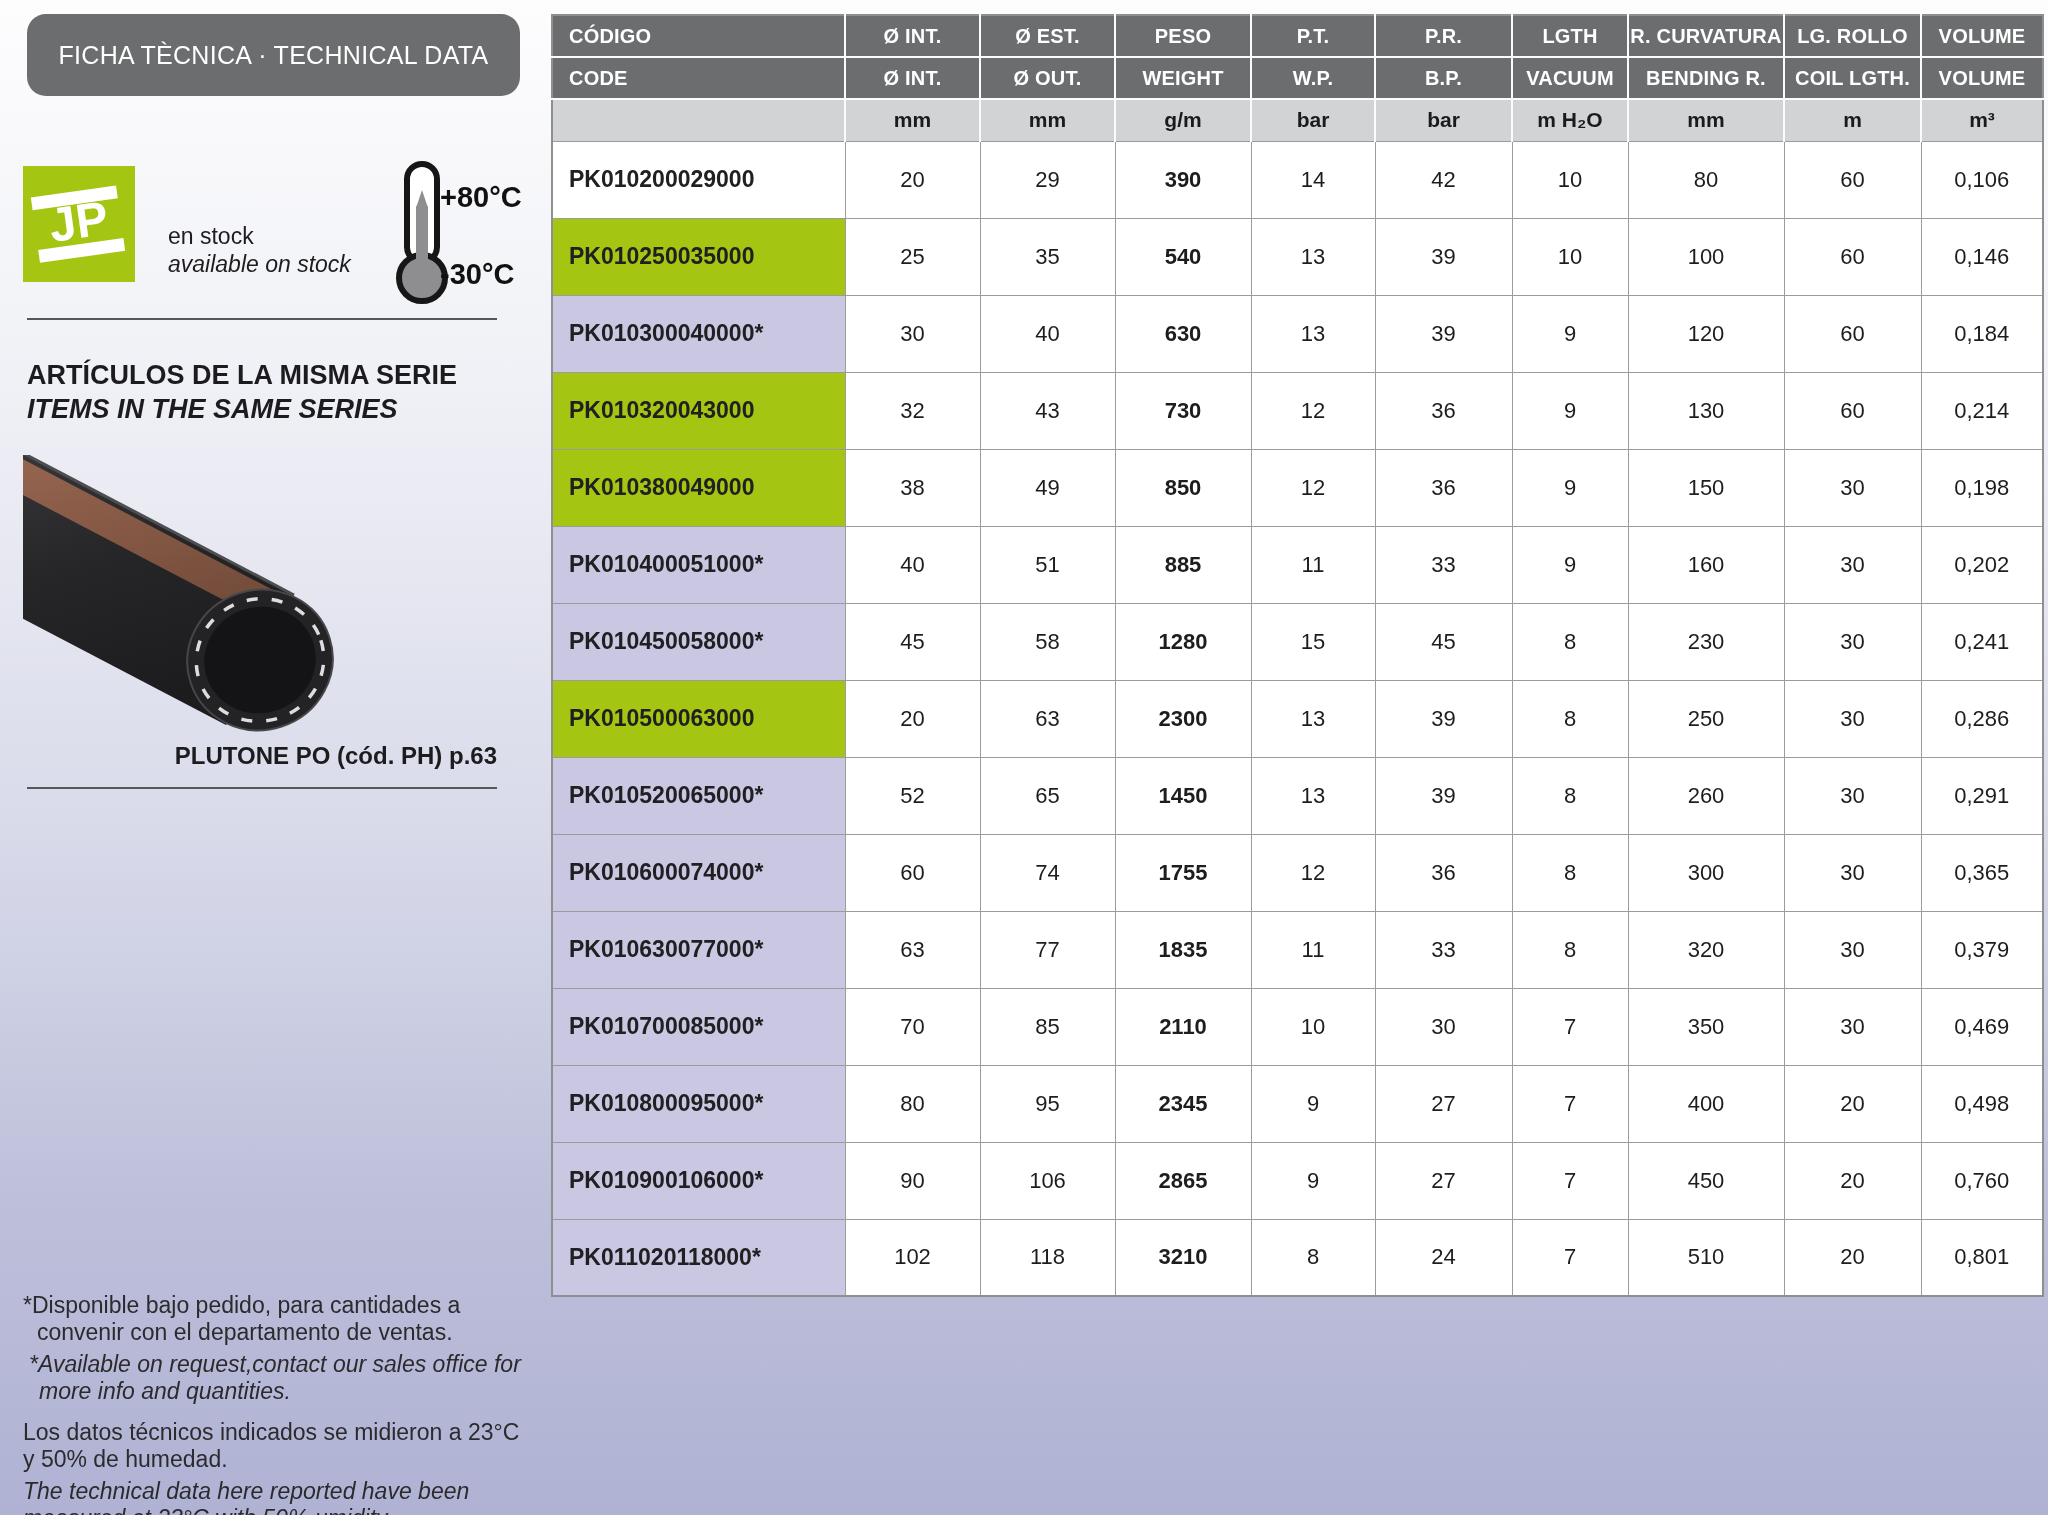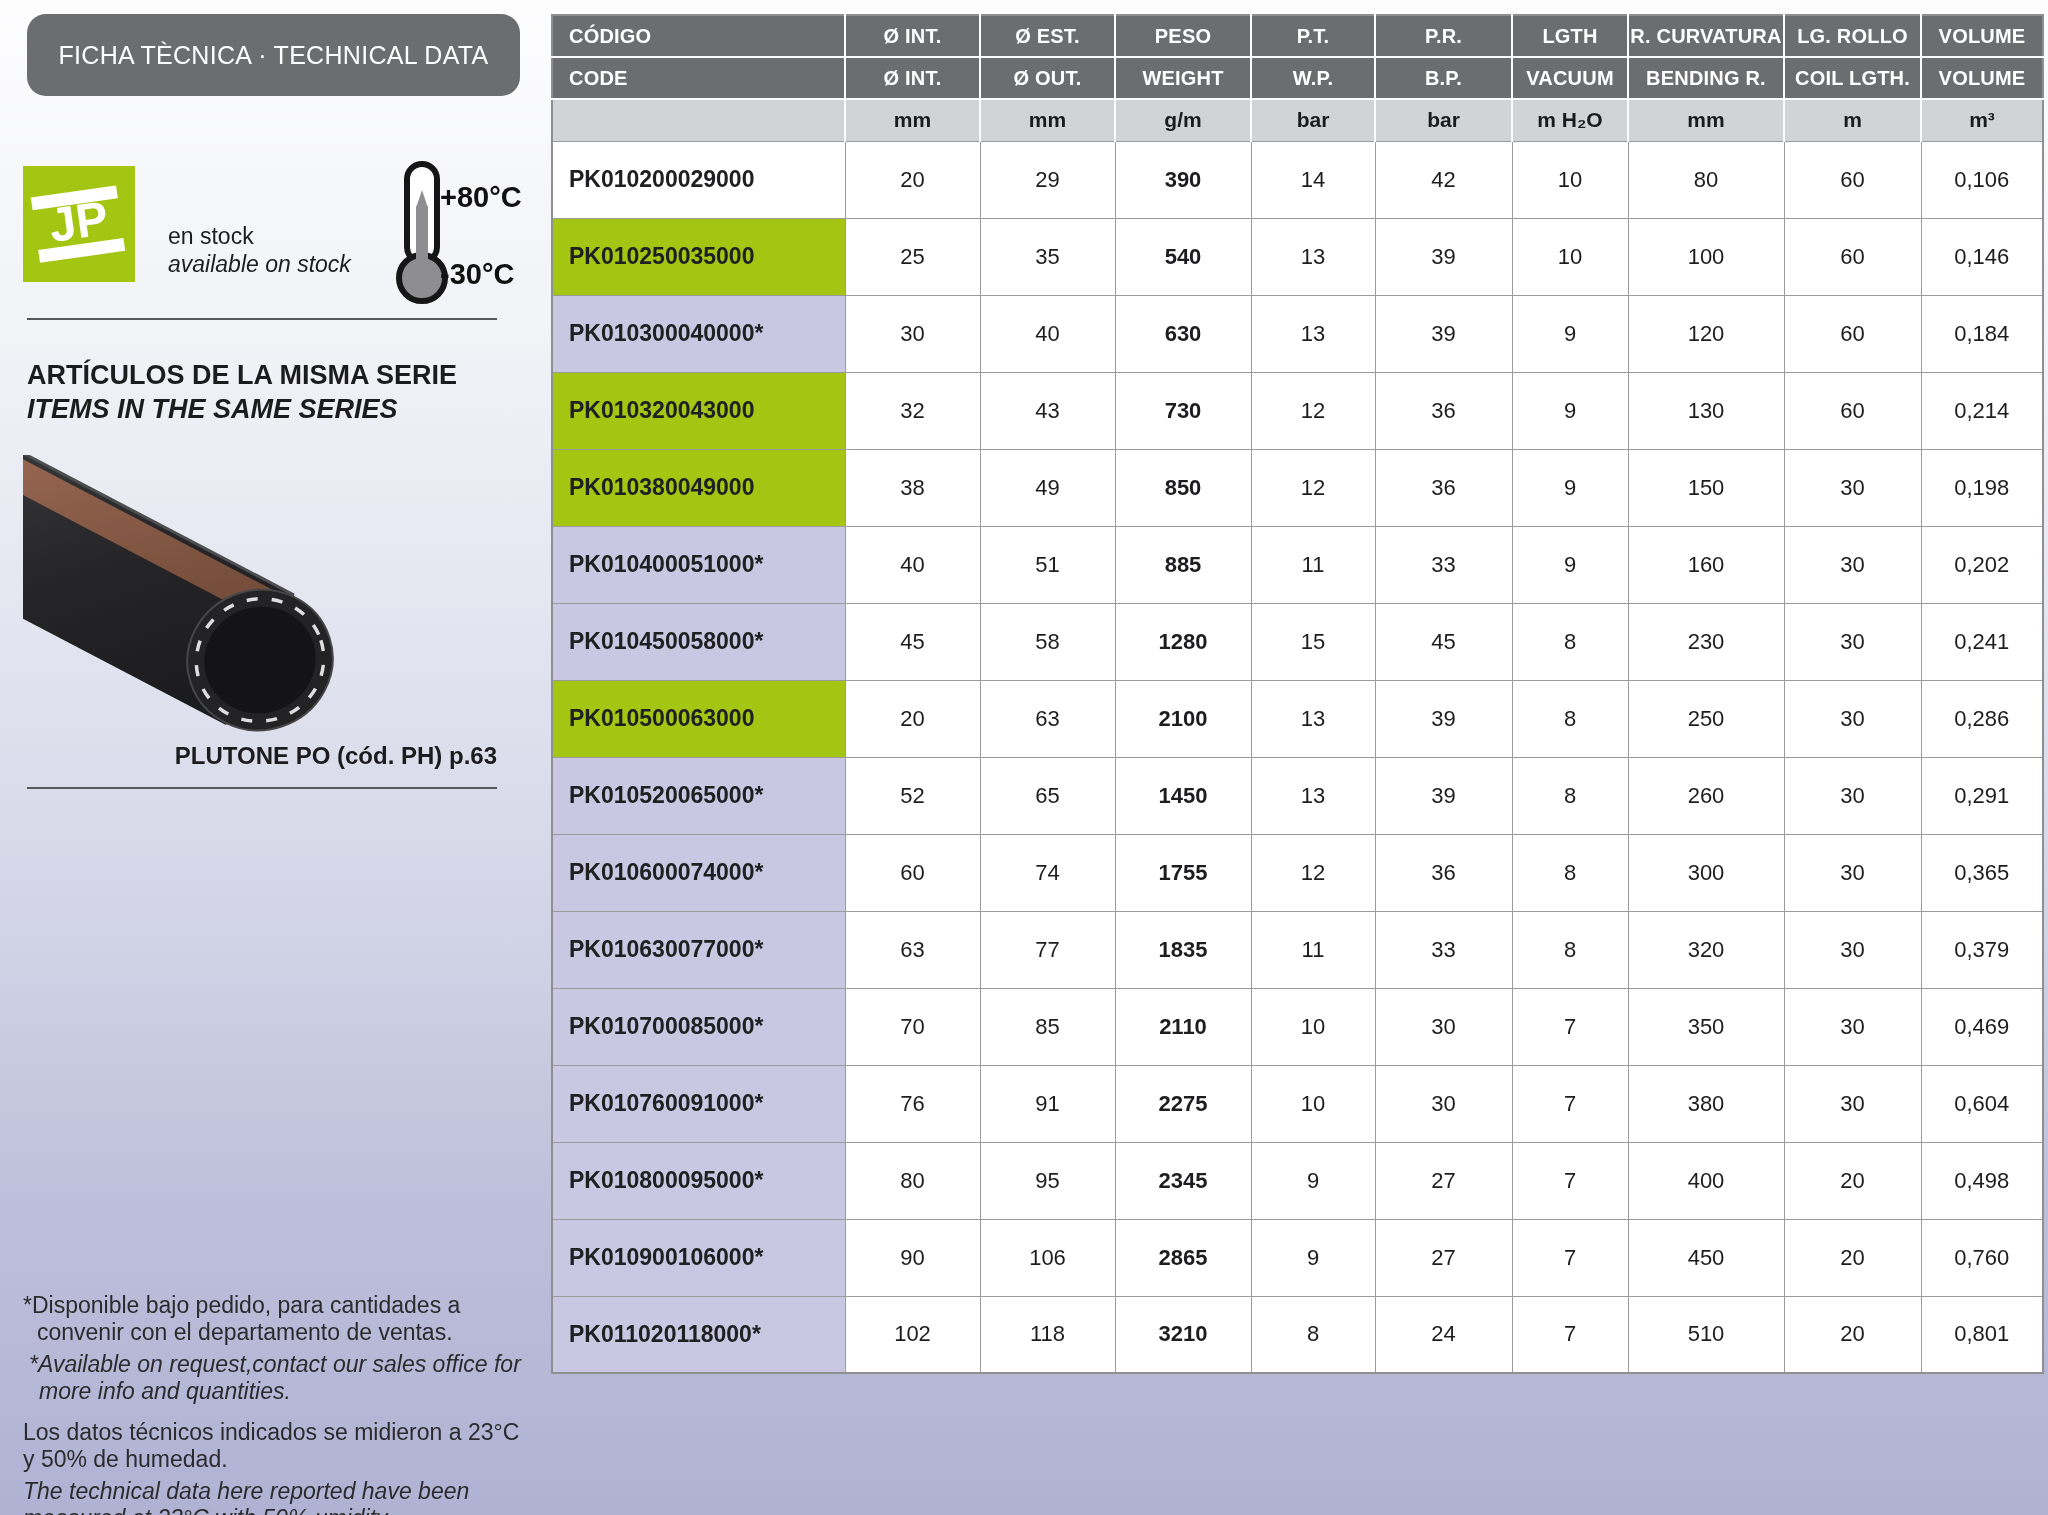--- a/index.html
+++ b/index.html
@@ -276,21 +276,21 @@
           <td class="cell">45</td>
           <td class="cell">8</td>
           <td class="cell">230</td>
           <td class="cell">30</td>
           <td class="cell">0,241</td>
         </tr>
         <tr class="drow">
           <td class="cell code bg-green">PK010500063000</td>
           <td class="cell">20</td>
           <td class="cell">63</td>
-          <td class="cell peso">2100</td>
+          <td class="cell peso">2300</td>
           <td class="cell">13</td>
           <td class="cell">39</td>
           <td class="cell">8</td>
           <td class="cell">250</td>
           <td class="cell">30</td>
           <td class="cell">0,286</td>
         </tr>
         <tr class="drow">
           <td class="cell code bg-lavender">PK010520065000*</td>
           <td class="cell">52</td>
@@ -333,32 +333,20 @@
           <td class="cell">85</td>
           <td class="cell peso">2110</td>
           <td class="cell">10</td>
           <td class="cell">30</td>
           <td class="cell">7</td>
           <td class="cell">350</td>
           <td class="cell">30</td>
           <td class="cell">0,469</td>
         </tr>
         <tr class="drow">
-          <td class="cell code bg-lavender">PK010760091000*</td>
-          <td class="cell">76</td>
-          <td class="cell">91</td>
-          <td class="cell peso">2275</td>
-          <td class="cell">10</td>
-          <td class="cell">30</td>
-          <td class="cell">7</td>
-          <td class="cell">380</td>
-          <td class="cell">30</td>
-          <td class="cell">0,604</td>
-        </tr>
-        <tr class="drow">
           <td class="cell code bg-lavender">PK010800095000*</td>
           <td class="cell">80</td>
           <td class="cell">95</td>
           <td class="cell peso">2345</td>
           <td class="cell">9</td>
           <td class="cell">27</td>
           <td class="cell">7</td>
           <td class="cell">400</td>
           <td class="cell">20</td>
           <td class="cell">0,498</td>

